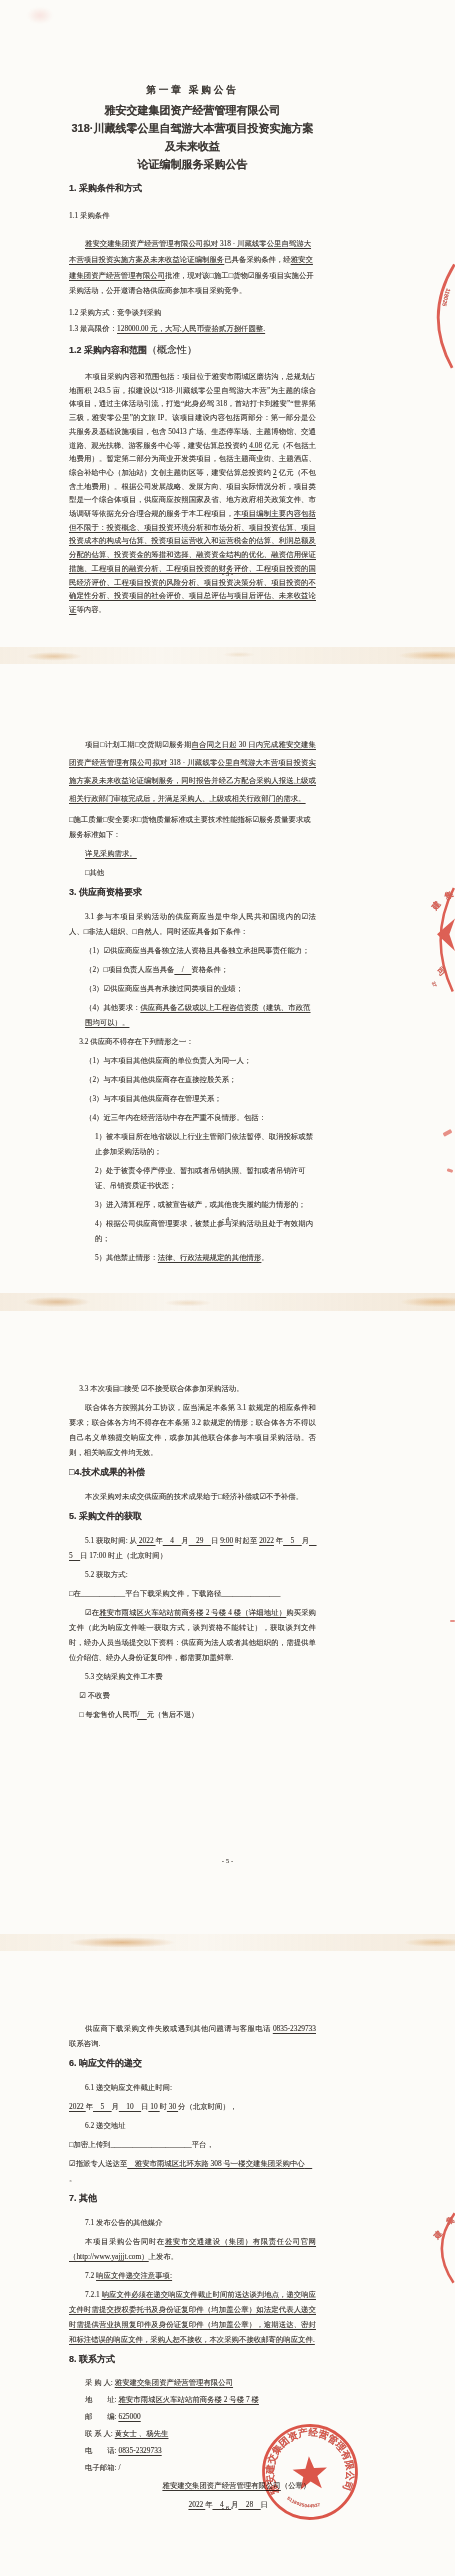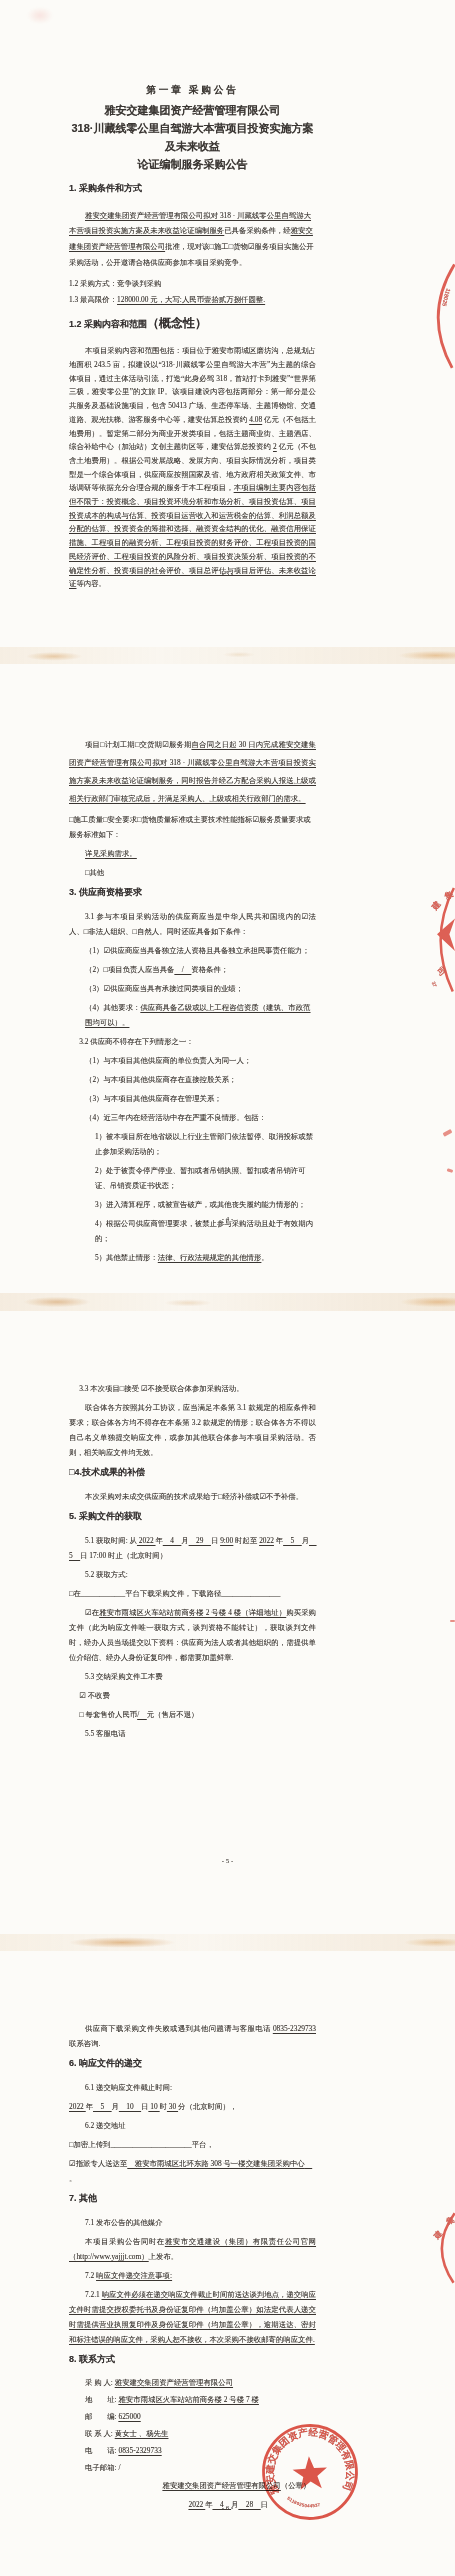--- a/index.html
+++ b/index.html
@@ -16,21 +16,21 @@
   .pg3{top:1381px;height:549px}
   .pg4{top:2021px;height:569px}
 
   
   .t1{font-weight:bold;font-size:9.7px;text-align:center;letter-spacing:2.8px;margin-bottom:4px;color:#3c3834;}
   .t2{font-family:"Liberation Sans","DejaVu Sans",sans-serif;font-weight:bold;font-size:11px;
       line-height:18px;text-align:center;color:#3a3633;}
   .h2{font-family:"Liberation Sans","DejaVu Sans",sans-serif;font-weight:bold;font-size:9px;color:#343030;}
   .h2a{margin:9px 0 12.5px}
   .h2b{margin:6.8px 0 12.5px}
-  .sm{font-weight:bold;font-size:12px}
+  .sm{font-weight:normal;font-size:10px}
 
   
   .line,.para{line-height:15px}
   .u{text-decoration:underline;text-underline-offset:1.7px;text-decoration-thickness:0.6px;}
   .ti{text-indent:16px}
   .ind05{padding-left:10.2px}
   .ind1{padding-left:16px}
   .ind15{padding-left:26px}
 
   
@@ -94,20 +94,21 @@
 
   <div class="smudge"></div>
 
   <div class="page pg1">
     <div>
         <div class="t1"><span>第一章  采购公告</span></div>
         <div class="t2"><span>雅安交建集团资产经营管理有限公司</span></div>
         <div class="t2"><span>318·川藏线零公里自驾游大本营项目投资实施方案及未来收益</span></div>
         <div class="t2"><span>论证编制服务采购公告</span></div>
         <div class="h2 h2a"><span>1. 采购条件和方式</span></div>
+        <div class="line mb22"><span>1.1  采购条件</span></div>
         <div class="para p1 mb10 ti"><span class="u">雅安交建集团资产经营管理有限公司拟对 318 · 川藏线零公里自驾游大本营项目投资实施方案及未来收益论证编制服务</span><span>已具备采购条件，经</span><span class="u">雅安交建集团资产经营管理有限公司</span><span>批准，现对该□施工□货物☑服务项目实施公开采购活动，公开邀请合格供应商参加本项目采购竞争。</span></div>
         <div class="line p1line"><span>1.2 采购方式：竞争谈判采购</span></div>
         <div class="line p1line"><span>1.3 最高限价：</span><span class="u">128000.00 元，大写:人民币壹拾贰万捌仟圆整.</span></div>
         <div class="h2 h2b"><span>1.2 采购内容和范围</span><span class="sm">（概念性）</span></div>
         <div class="para dense ti"><span>本项目采购内容和范围包括：项目位于雅安市雨城区磨坊沟，总规划占地面积 243.5 亩，拟建设以“318·川藏线零公里自驾游大本营”为主题的综合体项目，通过主体活动引流，打造“此身必驾 318，首站打卡到雅安”“世界第三极，雅安零公里”的文旅 IP。该项目建设内容包括两部分：第一部分是公共服务及基础设施项目，包含 50413 广场、生态停车场、主题博物馆、交通道路、观光扶梯、游客服务中心等，建安估算总投资约 </span><span class="u">4.08</span><span> 亿元（不包括土地费用）。暂定第二部分为商业开发类项目，包括主题商业街、主题酒店、综合补给中心（加油站）文创主题街区等，建安估算总投资约 </span><span class="u">2</span><span> 亿元（不包含土地费用）。根据公司发展战略、发展方向、项目实际情况分析，项目类型是一个综合体项目，供应商应按照国家及省、地方政府相关政策文件、市场调研等依据充分合理合规的服务于本工程项目，</span><span class="u">本项目编制主要内容包括但不限于：投资概念、项目投资环境分析和市场分析、项目投资估算、项目投资成本的构成与估算、投资项目运营收入和运营税金的估算、利润总额及分配的估算、投资资金的筹措和选择、融资资金结构的优化、融资信用保证措施、工程项目的融资分析、工程项目投资的财务评价、工程项目投资的国民经济评价、工程项目投资的风险分析、项目投资决策分析、项目投资的不确定性分析、投资项目的社会评价、项目总评估与项目后评估、未来收益论证</span><span>等内容。</span></div>
       </div>
   </div>
   <div class="band band1"></div>
 
   <div class="page pg2 roomy">
@@ -143,21 +144,20 @@
         <div class="h2"><span>□4.技术成果的补偿</span></div>
         <div class="para ti"><span>本次采购对未成交供应商的技术成果给于□经济补偿或☑不予补偿。</span></div>
         <div class="h2"><span>5.  采购文件的获取</span></div>
         <div class="para ti"><span>5.1 获取时间: 从</span><span class="u"> 2022 </span><span>年</span><span class="u">　4　</span><span>月</span><span class="u">　29　</span><span>日 </span><span class="u">9:00</span><span> 时起至 </span><span class="u">2022</span><span> 年</span><span class="u">　5　</span><span>月</span><span class="u">　5　</span><span>日 17:00 时止（北京时间）</span></div>
         <div class="line ind1"><span>5.2 获取方式:</span></div>
         <div class="line"><span>□在</span><span>____________</span><span>平台下载采购文件，下载路径</span><span>________________</span></div>
         <div class="para ti"><span>☑在</span><span class="u">雅安市雨城区火车站站前商务楼 2 号楼 4 楼（详细地址）</span><span>购买采购文件（此为响应文件唯一获取方式，谈判资格不能转让），获取谈判文件时，经办人员当场提交以下资料：供应商为法人或者其他组织的，需提供单位介绍信、经办人身份证复印件，都需要加盖鲜章.</span></div>
         <div class="line ind1"><span>5.3 交纳采购文件工本费</span></div>
         <div class="line ind05"><span>☑ 不收费</span></div>
         <div class="line ind05"><span>□ 每套售价人民币</span><span class="u">/　</span><span>元（售后不退）</span></div>
-        <div class="line ind1"><span>5.5 客服电话</span></div>
       </div>
   </div>
   <div class="band band3"></div>
 
   <div class="page pg4">
     <div class="roomy">
         <div class="para ti"><span>供应商下载采购文件失败或遇到其他问题请与客服电话 </span><span class="u">0835-2329733</span><span> 联系咨询.</span></div>
         <div class="h2"><span>6.  响应文件的递交</span></div>
         <div class="line ind1"><span>6.1 递交响应文件截止时间:</span></div>
         <div class="line"><span class="u"> 2022 </span><span>年</span><span class="u">　5　</span><span>月</span><span class="u">　10　</span><span>日</span><span class="u"> 10 </span><span>时</span><span class="u"> 30 </span><span>分（北京时间），</span></div>

